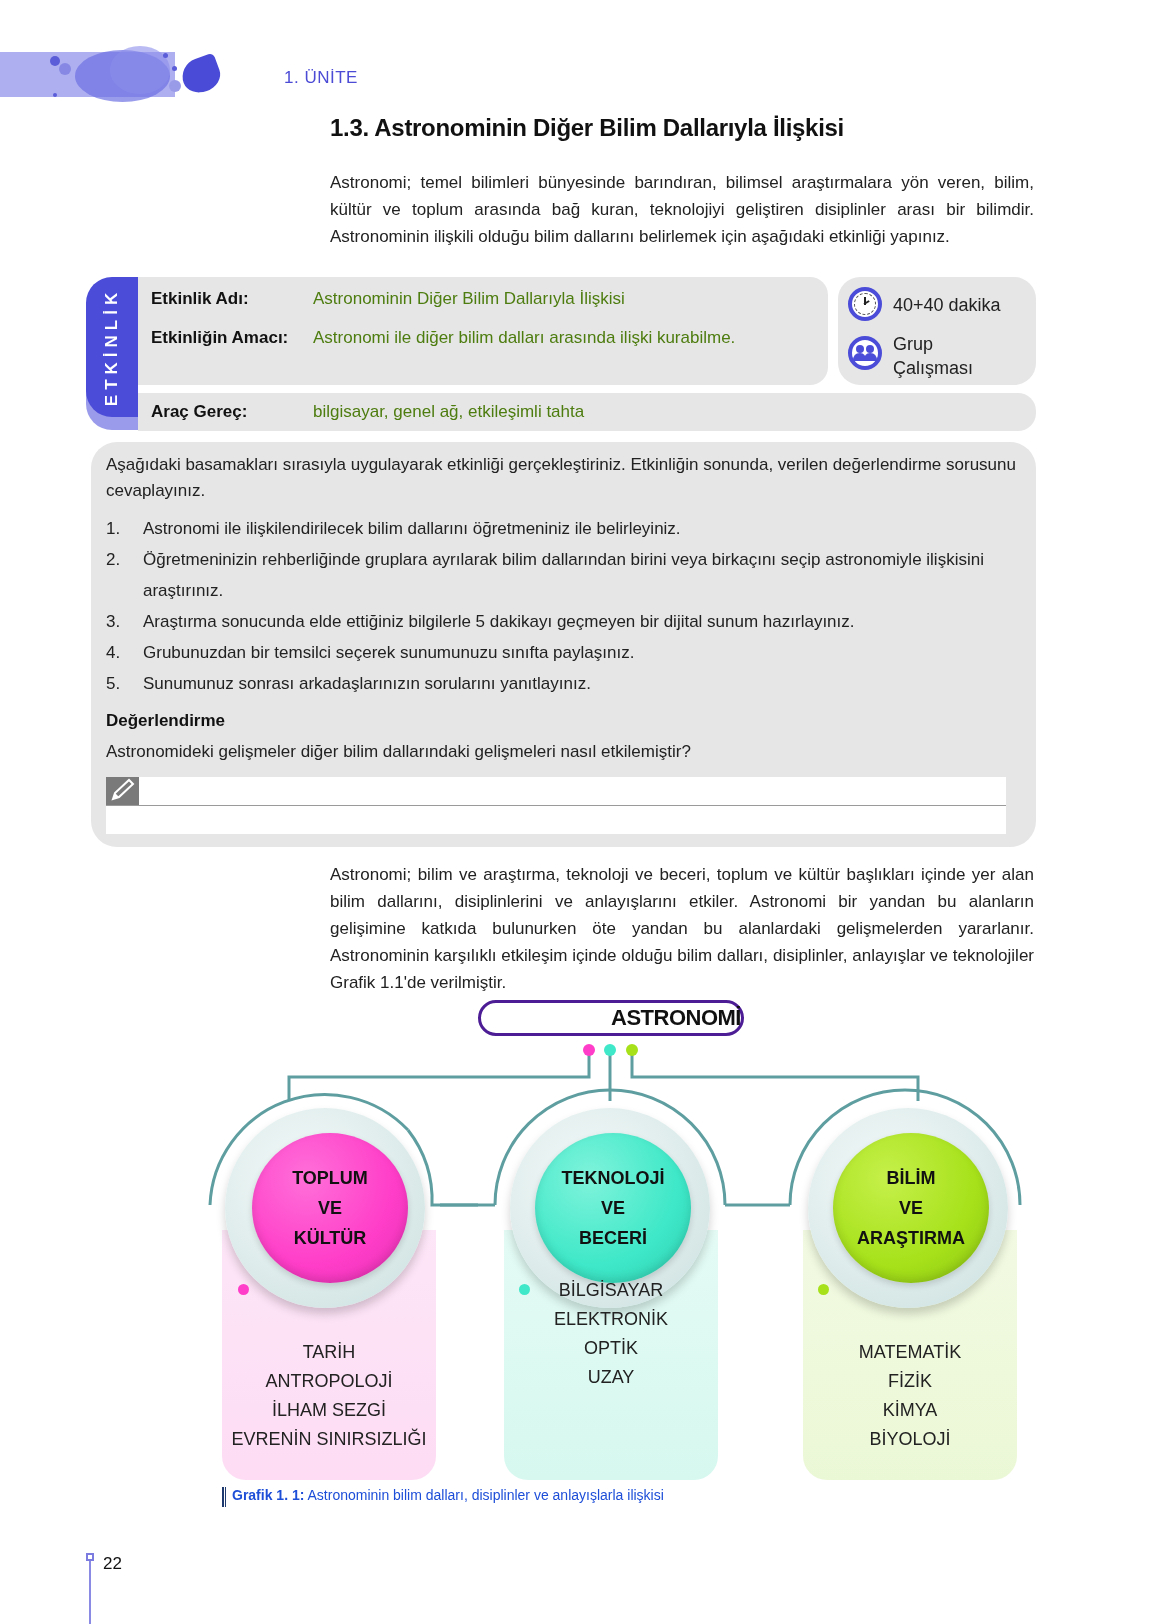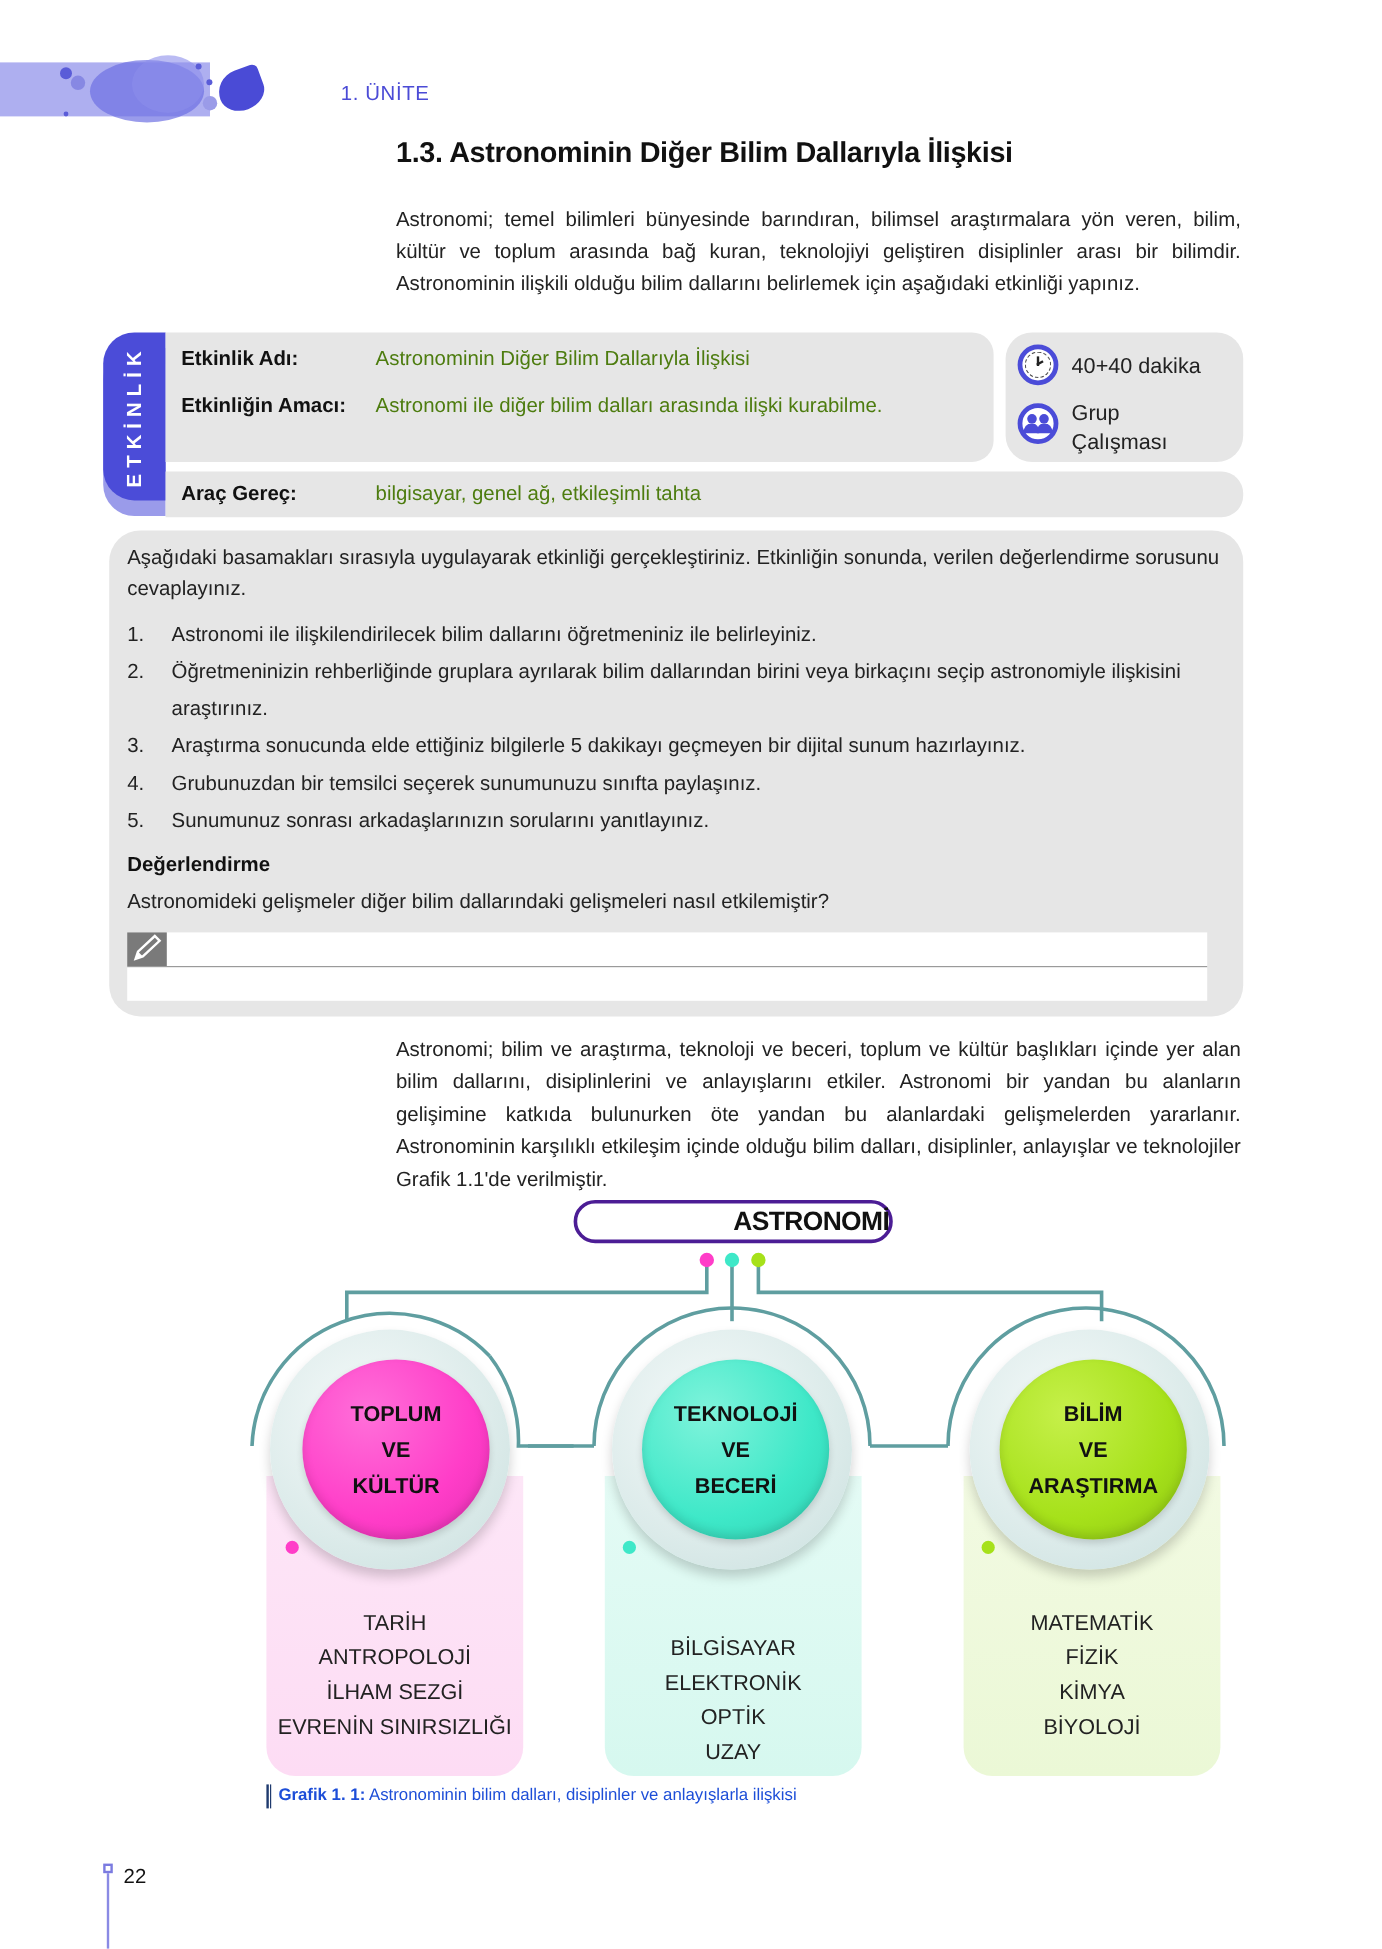--- a/index.html
+++ b/index.html
@@ -205,21 +205,21 @@
 </div>
 
 <div class="col-bg" style="left:504px;top:1230px;width:214px;height:250px;background:linear-gradient(#e4fbf5,#d6f8ef);"></div>
 <div class="ring" style="left:510px;top:1108px;width:200px;height:200px;"></div>
 <div class="core" style="left:535px;top:1133px;width:156px;height:150px;background:radial-gradient(circle at 35% 30%,#7ff3db,#3ee8c8 60%,#2fd0b2);">
   <span>TEKNOLOJİ</span>
   <span>VE</span>
   <span>BECERİ</span>
 </div>
 <div class="conn-dot" style="left:519px;top:1284px;width:11px;height:11px;background:#3ee8c8;"></div>
-<div class="items" style="left:504px;top:1359px;width:214px;">
+<div class="items" style="left:504px;top:1276px;width:214px;">
   <div>BİLGİSAYAR</div>
   <div>ELEKTRONİK</div>
   <div>OPTİK</div>
   <div>UZAY</div>
 </div>
 
 <div class="col-bg" style="left:803px;top:1230px;width:214px;height:250px;background:linear-gradient(#f2fae2,#ebf8d6);"></div>
 <div class="ring" style="left:808px;top:1108px;width:200px;height:200px;"></div>
 <div class="core" style="left:833px;top:1133px;width:156px;height:150px;background:radial-gradient(circle at 35% 30%,#c6f04a,#a6e11a 60%,#8cc412);">
   <span>BİLİM</span>

